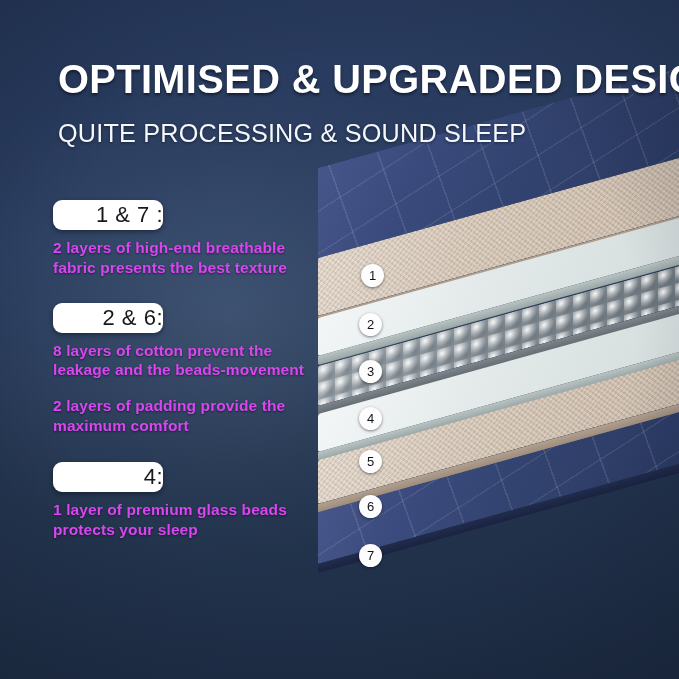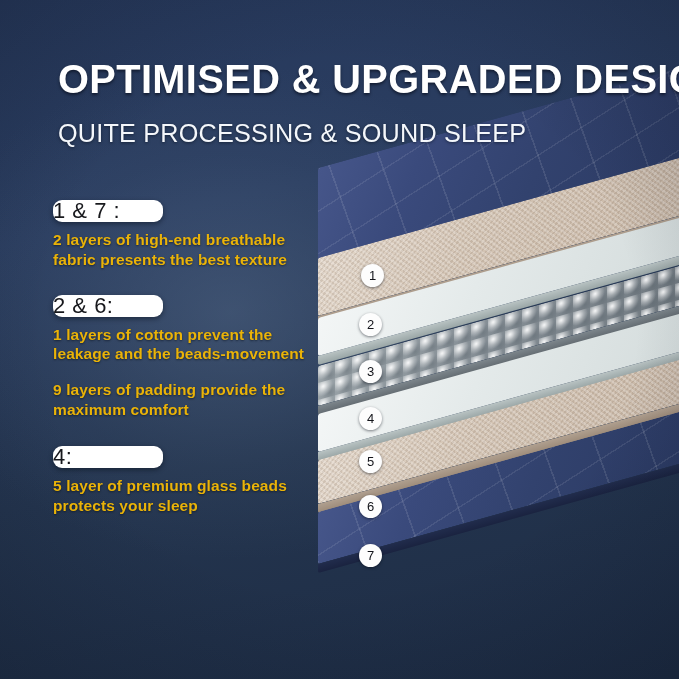--- a/index.html
+++ b/index.html
@@ -74,40 +74,40 @@
     position: absolute;
     left: 53px;
     top: 200px;
     width: 270px;
   }
   .callout { margin-bottom: 24px; }
   .callout:last-child { margin-bottom: 0; }
 
   .pill {
     width: 110px;
-    height: 22px;
+    height: 30px;
     background: #ffffff;
     border-radius: 9px;
     display: flex;
     align-items: center;
-    justify-content: flex-start;
+    justify-content: flex-end;
     box-shadow: 0 2px 5px rgba(4,10,20,0.45);
   }
   .pill-text {
     font-size: 22px;
     font-weight: normal;
     color: #17181c;
     letter-spacing: 0.5px;
     line-height: 1;
   }
   .callout-desc {
     margin-top: 8px;
     font-size: 15.5px;
     font-weight: bold;
-    color: #eab308;
+    color: #d946ef;
     line-height: 1.28;
     letter-spacing: 0.1px;
     text-shadow: 0 1px 2px rgba(6,12,24,0.55);
   }
 
   
   .callout.c1 { margin-bottom: 25px; }
   .callout.c2 { margin-bottom: 16px; }
   .callout.c3 { margin-bottom: 26px; }
 
@@ -272,28 +272,28 @@
       <div class="pill">
         <span class="pill-text">1 &amp; 7 :</span>
       </div>
       <div class="callout-desc">2 layers of high-end breathable fabric presents the best texture</div>
     </div>
 
     <div class="callout c2">
       <div class="pill">
         <span class="pill-text">2 &amp; 6:</span>
       </div>
-      <div class="callout-desc">1 layers of cotton prevent the leakage and the beads-movement</div>
+      <div class="callout-desc">8 layers of cotton prevent the leakage and the beads-movement</div>
     </div>
 
     <div class="callout c3">
-      <div class="callout-desc">9 layers of padding provide the maximum comfort</div>
+      <div class="callout-desc">2 layers of padding provide the maximum comfort</div>
     </div>
 
     <div class="callout c4">
       <div class="pill">
         <span class="pill-text">4:</span>
       </div>
-      <div class="callout-desc">5 layer of premium glass beads protects your sleep</div>
+      <div class="callout-desc">1 layer of premium glass beads protects your sleep</div>
     </div>
 
   </div>
 </div>
 
 </body></html>

